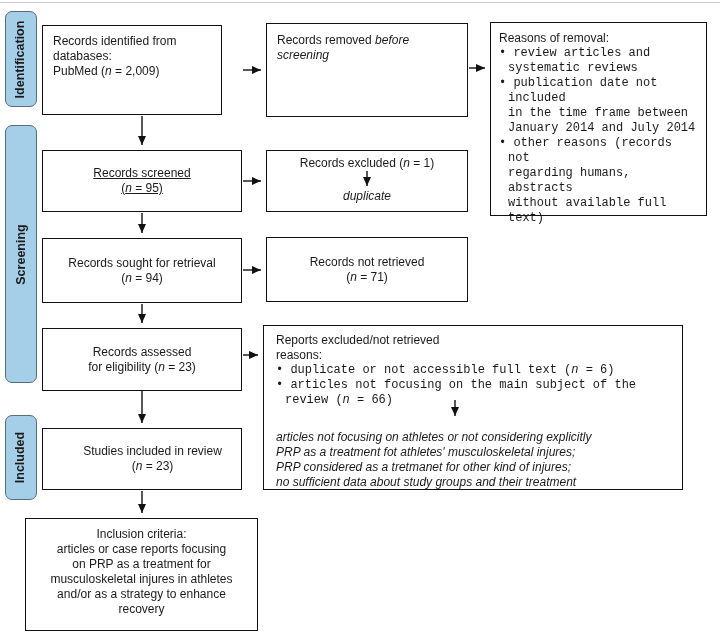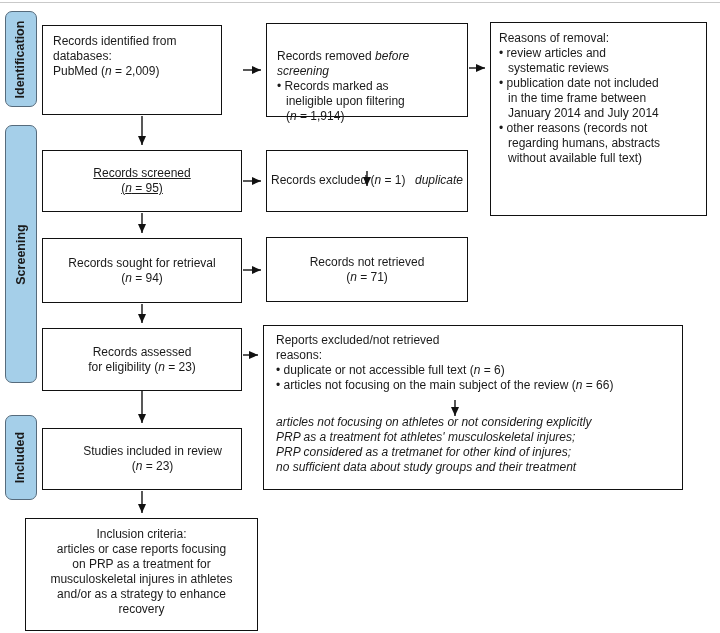--- a/index.html
+++ b/index.html
@@ -19,26 +19,26 @@
   #stage-identification{top:11px;height:96px;}
   #stage-screening{top:125px;height:258px;}
   #stage-included{top:415px;height:85px;}
   
   .box{
     position:absolute;background:#fff;border:1.3px solid #111;box-sizing:border-box;
   }
   .center{display:flex;flex-direction:column;align-items:center;justify-content:center;text-align:center;}
   .preline{white-space:pre-line;}
   .i{font-style:italic;}
-  .bullet{white-space:pre-line;padding-left:9px;text-indent:-9px;}
+  .bullet{white-space:pre-line;padding-left:9px;text-indent:-9px;font-family:Liberation Mono, monospace;}
   #box-identified{left:42px;top:25px;width:180px;height:90px;padding:8px 8px 0 10px;}
-  #box-removed{left:266px;top:23px;width:202px;height:94px;padding:25px 8px 0 10px;}
+  #box-removed{left:266px;top:23px;width:202px;height:94px;padding:9px 8px 0 10px;}
   #box-reasons{left:490px;top:22px;width:217px;height:194px;padding:8px 6px 0 8px;}
   #box-screened{left:42px;top:150px;width:200px;height:62px;text-decoration:underline;}
-  #box-excluded{left:266px;top:150px;width:202px;height:62px;display:flex;flex-direction:row;align-items:center;justify-content:space-between;text-align:center;padding:5px 4px 7px;}
+  #box-excluded{left:266px;top:150px;width:202px;height:62px;display:flex;flex-direction:column;align-items:center;justify-content:space-between;text-align:center;padding:5px 4px 7px;}
   #box-sought{left:42px;top:238px;width:200px;height:65px;}
   #box-notretrieved{left:266px;top:237px;width:202px;height:65px;}
   #box-assessed{left:42px;top:328px;width:200px;height:63px;}
   #box-reports{left:263px;top:325px;width:420px;height:165px;padding:7px 8px 0 12px;}
   #box-studies{left:42px;top:428px;width:200px;height:62px;padding-left:21px;}
   #box-inclusion{left:25px;top:518px;width:233px;height:113px;padding-top:8px;justify-content:flex-start;}
   .gap22{height:22px;}
   .arrows{position:absolute;left:0;top:0;width:720px;height:633px;pointer-events:none;}
   .arrows line{stroke:#111;stroke-width:1.4;}
 </style>
@@ -59,23 +59,20 @@
   </div>
 
   <div class="box" id="box-identified">
     <div class="preline">Records identified from
 databases:</div>
     <div><span>PubMed (</span><span class="i">n</span><span> = 2,009)</span></div>
   </div>
 
   <div class="box" id="box-removed">
     <div><span>Records removed </span><span class="i">before screening</span></div>
-    <div class="bullet"><span>• Records marked as
-ineligible upon filtering
-(</span><span class="i">n</span><span> = 1,914)</span></div>
   </div>
 
   <div class="box" id="box-reasons">
     <div>Reasons of removal:</div>
     <div class="bullet">• review articles and
 systematic reviews</div>
     <div class="bullet">• publication date not included
 in the time frame between
 January 2014 and July 2014</div>
     <div class="bullet">• other reasons (records not

